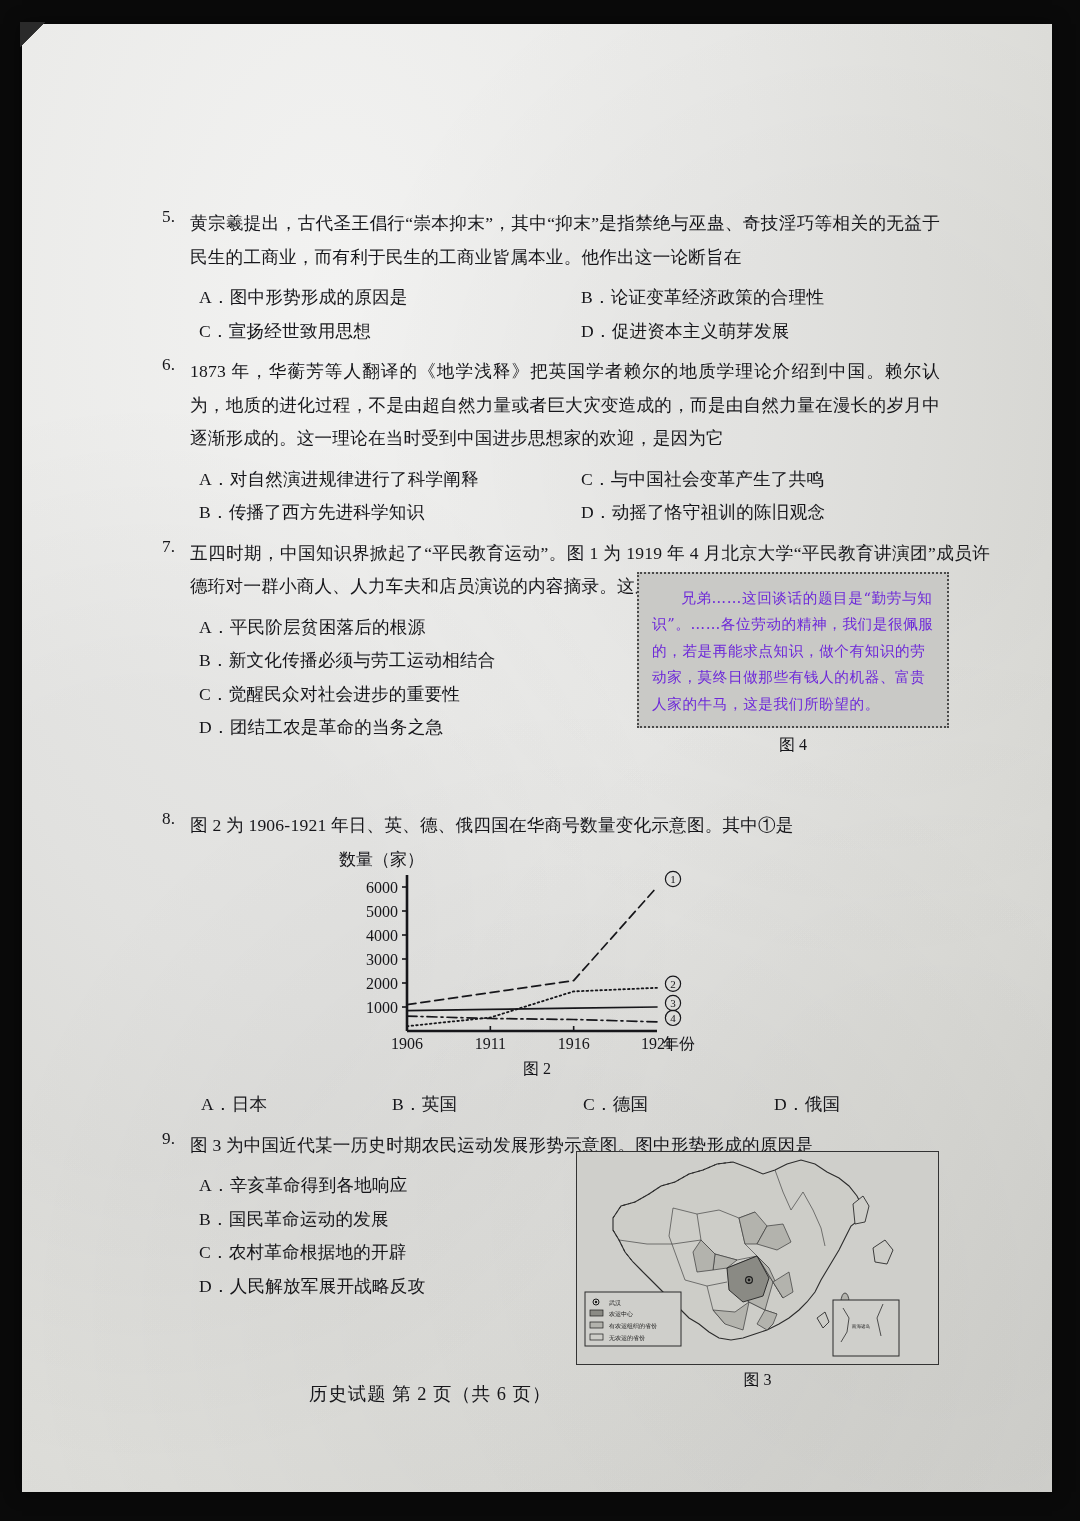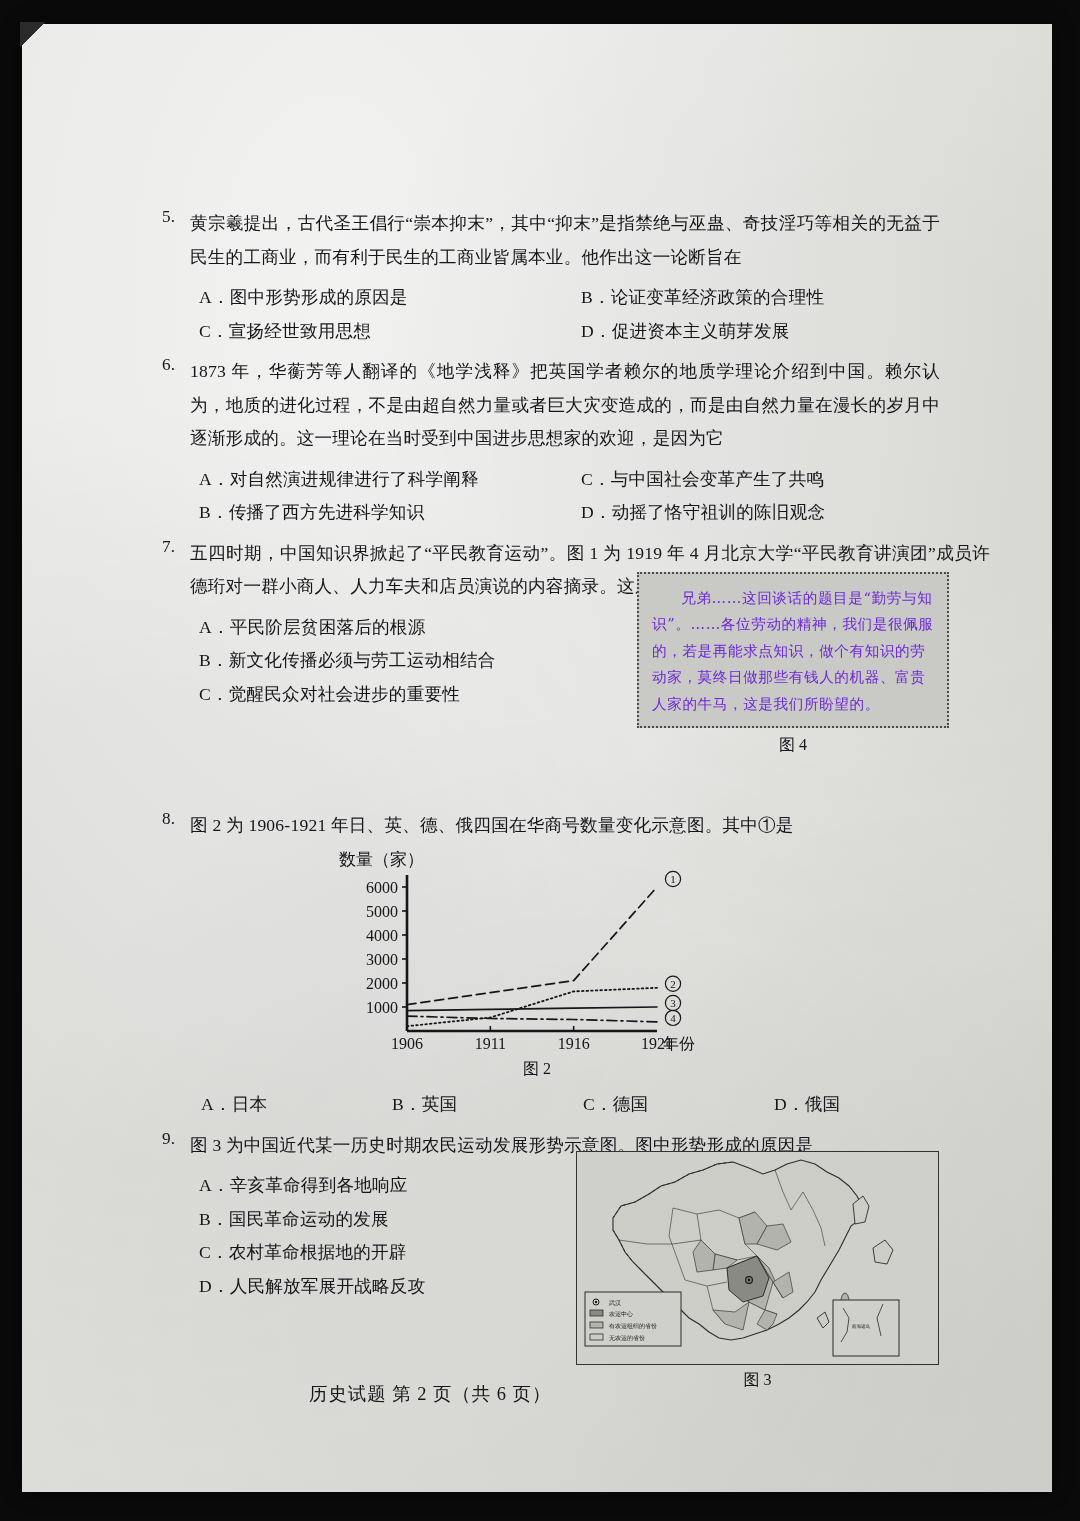--- a/index.html
+++ b/index.html
@@ -103,20 +103,21 @@
   </div>
 
   <div class="q" style="min-height:258px;">
     <div class="qnum">7.</div>
     <div class="qbody" style="width:800px;">
       <p class="stem" style="width:800px;">五四时期，中国知识界掀起了“平民教育运动”。图 1 为 1919 年 4 月北京大学“平民教育讲演团”成员许德珩对一群小商人、人力车夫和店员演说的内容摘录。这反映出知识界已初步认识到</p>
       <div class="opts opt-stack" style="width:430px;">
         <div class="opt">A．平民阶层贫困落后的根源</div>
         <div class="opt">B．新文化传播必须与劳工运动相结合</div>
         <div class="opt">C．觉醒民众对社会进步的重要性</div>
+        <div class="opt">D．团结工农是革命的当务之急</div>
       </div>
     </div>
 
     <div class="fig1-wrap">
       <div class="fig1-box">
         <div class="fig1-text">兄弟……这回谈话的题目是“勤劳与知识”。……各位劳动的精神，我们是很佩服的，若是再能求点知识，做个有知识的劳动家，莫终日做那些有钱人的机器、富贵人家的牛马，这是我们所盼望的。</div>
       </div>
       <div class="fig-cap">图 4</div>
     </div>
   </div>

